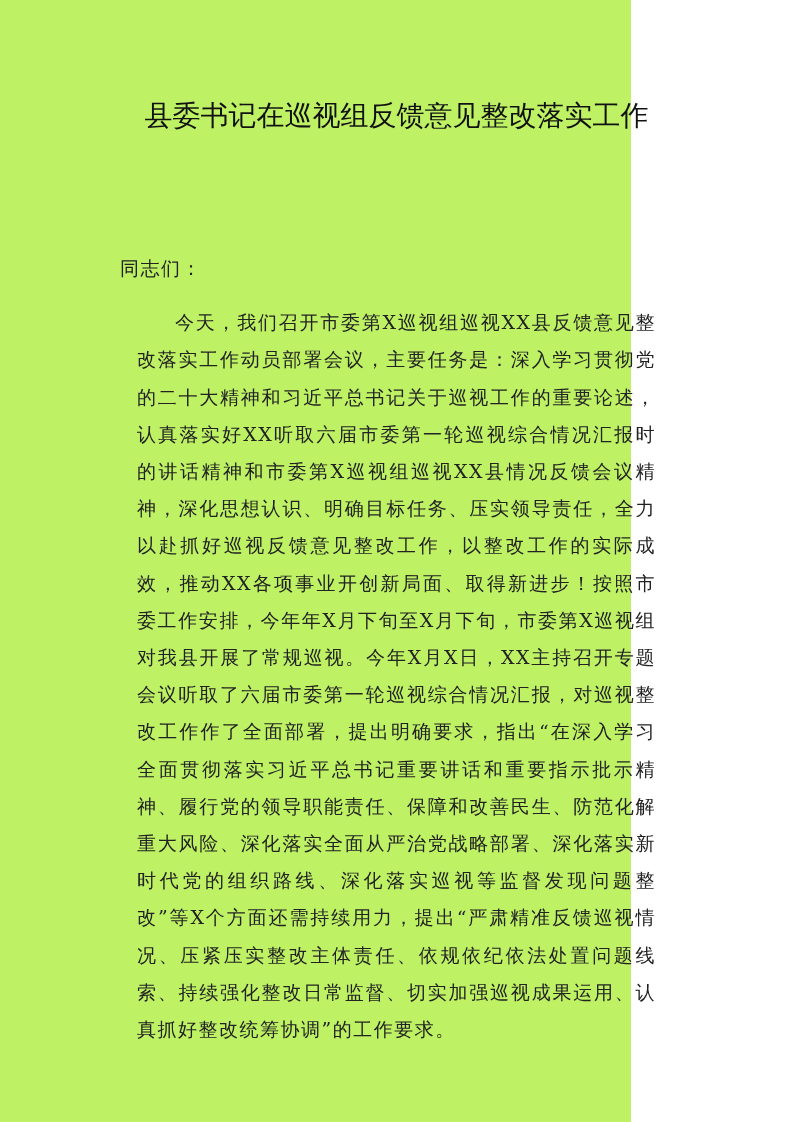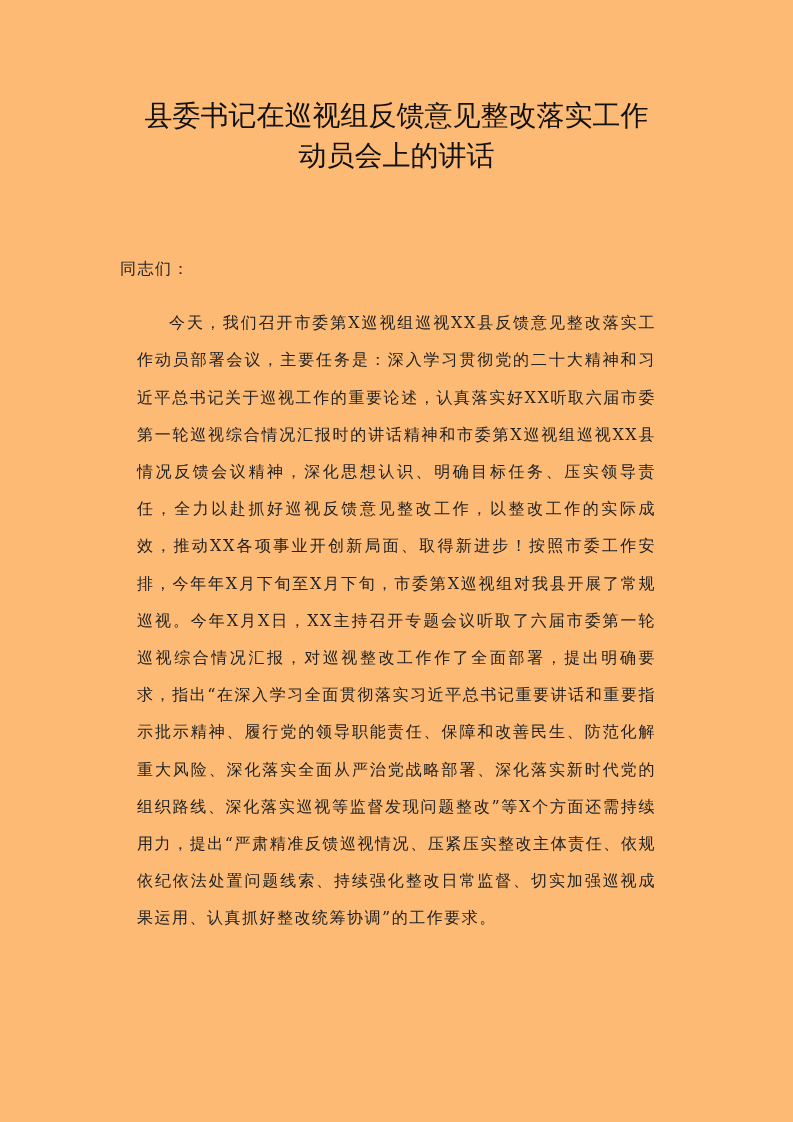--- a/index.html
+++ b/index.html
@@ -11,23 +11,23 @@
       width: 793px;
       height: 1122px;
       position: relative;
       overflow: hidden;
       color: #111111;
     }
     .page {
       position: absolute;
       left: 0;
       top: 0;
-      width: 793px;
+      width: 631px;
       height: 1122px;
-      background: #fdba74;
+      background: #bef264;
     }
     .title {
       position: absolute;
       left: 80px;
       width: 633px;
       top: 96px;
       text-align: center;
       font-family: "DejaVu Sans", "Liberation Sans", sans-serif;
       font-size: 28px;
       line-height: 40px;
@@ -37,21 +37,21 @@
     .title .line {
       display: block;
       white-space: nowrap;
     }
     .body-text {
       position: absolute;
       left: 120px;
       top: 250px;
       width: 553px;
       font-family: "DejaVu Serif", "Liberation Serif", serif;
-      font-size: 16px;
+      font-size: 19px;
       line-height: 37.2px;
       color: #222222;
       text-align: justify;
       text-justify: inter-character;
       letter-spacing: 1.5px;
     }
     .salutation {
       display: block;
       margin: 0;
     }
@@ -61,20 +61,19 @@
       text-indent: 2em;
       word-break: break-all;
     }
   </style>
 </head>
 <body>
 
 <div class="page">
   <h1 class="title" style="margin:0;font-weight:normal;">
     <span class="line">县委书记在巡视组反馈意见整改落实工作</span>
-    <span class="line">动员会上的讲话</span>
   </h1>
 
   <div class="body-text">
     <p class="salutation">同志们：</p>
     <p class="para">今天，我们召开市委第X巡视组巡视XX县反馈意见整改落实工作动员部署会议，主要任务是：深入学习贯彻党的二十大精神和习近平总书记关于巡视工作的重要论述，认真落实好XX听取六届市委第一轮巡视综合情况汇报时的讲话精神和市委第X巡视组巡视XX县情况反馈会议精神，深化思想认识、明确目标任务、压实领导责任，全力以赴抓好巡视反馈意见整改工作，以整改工作的实际成效，推动XX各项事业开创新局面、取得新进步！按照市委工作安排，今年年X月下旬至X月下旬，市委第X巡视组对我县开展了常规巡视。今年X月X日，XX主持召开专题会议听取了六届市委第一轮巡视综合情况汇报，对巡视整改工作作了全面部署，提出明确要求，指出“在深入学习全面贯彻落实习近平总书记重要讲话和重要指示批示精神、履行党的领导职能责任、保障和改善民生、防范化解重大风险、深化落实全面从严治党战略部署、深化落实新时代党的组织路线、深化落实巡视等监督发现问题整改”等X个方面还需持续用力，提出“严肃精准反馈巡视情况、压紧压实整改主体责任、依规依纪依法处置问题线索、持续强化整改日常监督、切实加强巡视成果运用、认真抓好整改统筹协调”的工作要求。</p>
   </div>
 </div>
 
 </body></html>

